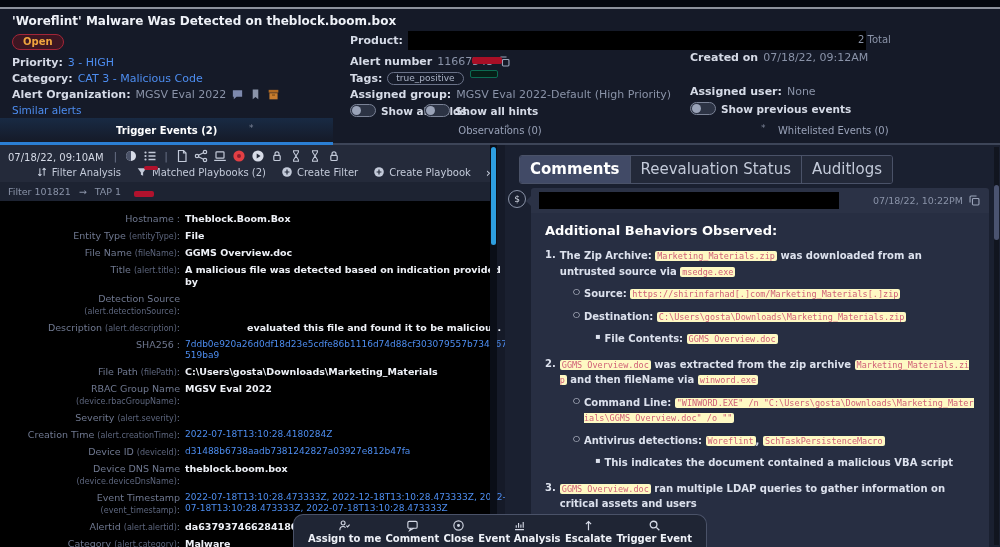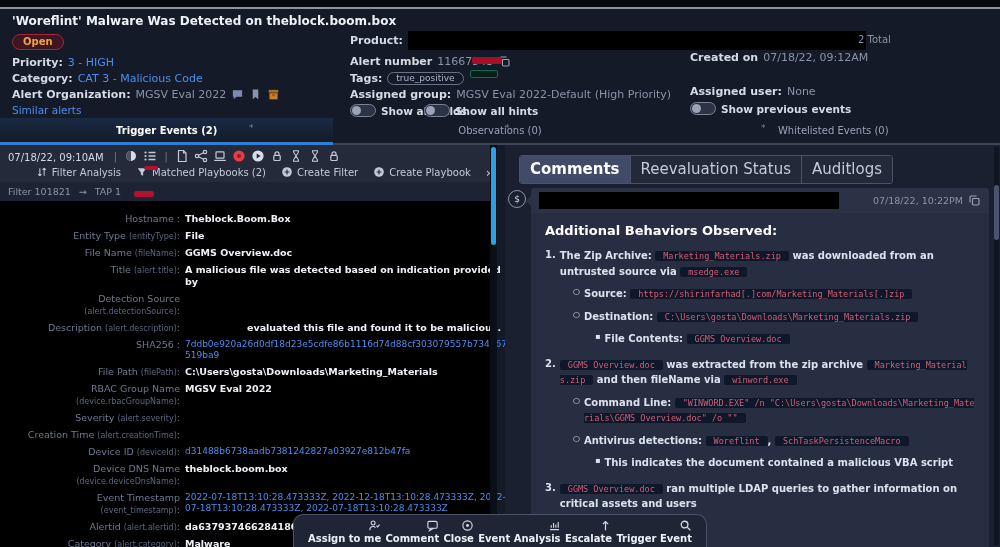--- a/index.html
+++ b/index.html
@@ -57,26 +57,26 @@
   .card{position:absolute;left:26px;top:43px;width:458px}
   .card-head{height:25px;background:#2b3246;border-radius:3px 3px 0 0;display:flex;align-items:center;padding:0 8px;position:relative}
   .card-head::before{content:"";position:absolute;left:-5px;top:8px;border-top:5px solid transparent;border-bottom:5px solid transparent;border-right:5px solid #2b3246}
   .redact-name{width:300px;height:17px;background:#000}
   .card-time{margin-left:auto;font-size:9.5px;color:#8a93a8;display:flex;align-items:center;gap:5px;white-space:nowrap}
   .card-body{background:#272e42;padding:10px 14px 20px}
   .cb-head{font-size:13px;font-weight:700;color:#fff;margin-bottom:10px}
   .cli{display:flex;margin-bottom:7px}
   .cli .bn{flex:none;font-size:10px;font-weight:700;color:#dce1ed;margin-right:4px;margin-top:1px}
   .citext{font-size:10px;font-weight:600;color:#dce1ed;line-height:1.55}
-  .code{font-family:"DejaVu Sans Mono","Liberation Mono",monospace;font-size:8.5px;font-weight:400;color:#d05f77;background:#0f172a;border-radius:2px;padding:0 8px;word-break:break-all}
+  .code{font-family:"DejaVu Sans Mono","Liberation Mono",monospace;font-size:8.5px;font-weight:400;color:#d05f77;background:#fef9c3;border-radius:2px;padding:0 2px;word-break:break-all}
   .rp-scroll{position:absolute;right:1px;top:2px;width:5px;height:398px;background:#11151f}
   .rp-thumb{position:absolute;top:38px;left:0;width:5px;height:55px;background:#4a5370;border-radius:3px}
   
   .action-bar{position:absolute;left:293px;top:514px;width:414px;height:33px;background:#1f2534;border:1px solid #4a5268;border-bottom:none;border-radius:10px 10px 0 0;display:flex;align-items:flex-start;justify-content:space-between;padding:4px 14px 0;z-index:10}
-  .ab-btn{display:flex;flex-direction:column;align-items:flex-end;gap:1px;cursor:pointer}
+  .ab-btn{display:flex;flex-direction:column;align-items:center;gap:1px;cursor:pointer}
   .ab-btn .ic{width:13px;height:13px;display:inline-block}
   .ab-btn .lbl{font-size:10px;color:#eef1f7;font-weight:600;white-space:nowrap}
   
   .mark{position:absolute;z-index:5;border-radius:2px}
 </style>
 </head>
 <body>
 
 <div class="top-strip"></div>
 
@@ -332,20 +332,21 @@
       </div>
       <div class="frow">
         <div class="flab">RBAC Group Name <span class="fkey">(device.rbacGroupName)</span>:</div>
         <div class="fval">MGSV Eval 2022</div>
       </div>
       <div class="frow">
         <div class="flab">Severity <span class="fkey">(alert.severity)</span>:</div>
       </div>
       <div class="frow">
         <div class="flab">Creation Time <span class="fkey">(alert.creationTime)</span>:</div>
+        <div class="fval link">2022-07-18T13:10:28.4180284Z</div>
       </div>
       <div class="frow">
         <div class="flab">Device ID <span class="fkey">(deviceId)</span>:</div>
         <div class="fval link">d31488b6738aadb7381242827a03927e812b47fa</div>
       </div>
       <div class="frow">
         <div class="flab">Device DNS Name <span class="fkey">(device.deviceDnsName)</span>:</div>
         <div class="fval">theblock.boom.box</div>
       </div>
       <div class="frow">

